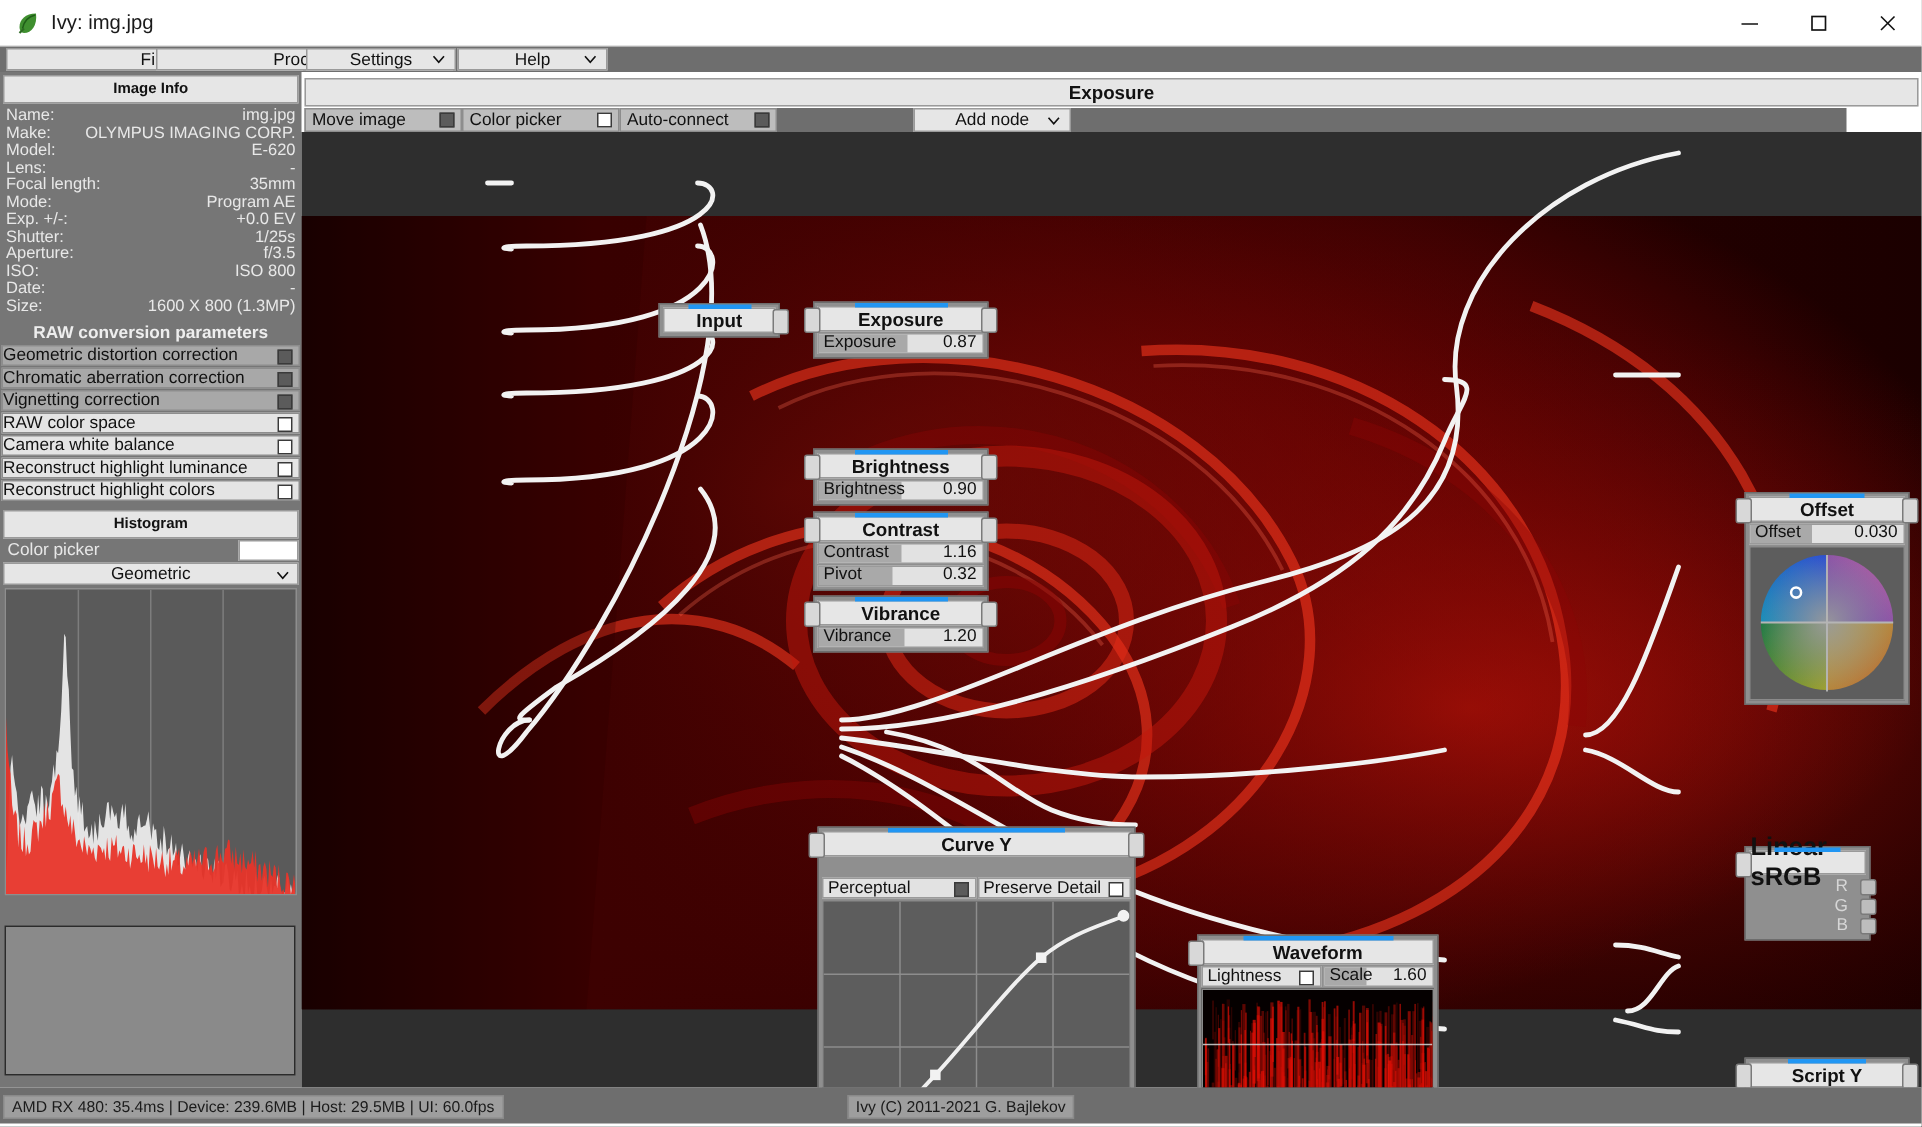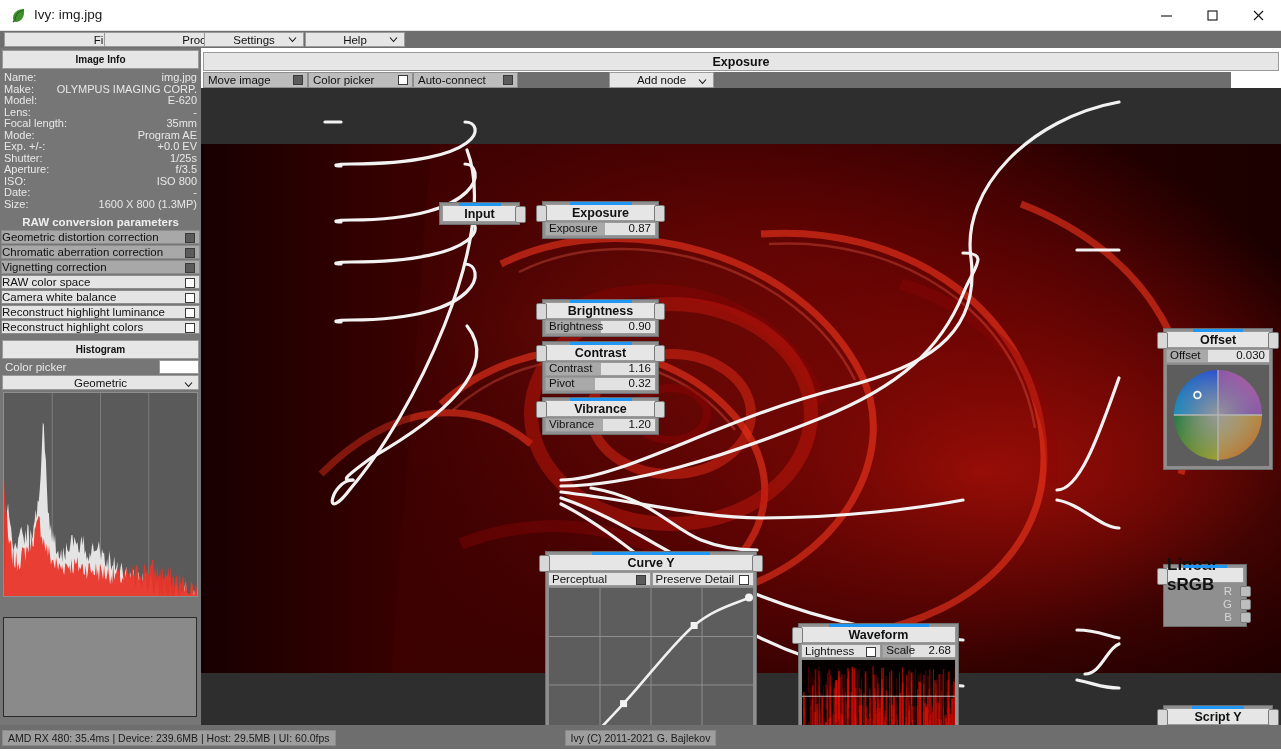--- a/index.html
+++ b/index.html
@@ -111,21 +111,21 @@
   #node-lsrgb{ left:962px; top:476px; width:84px; }
   #node-scripty{ left:962px; top:617px; width:110px; }
   #node-curve{ left:344px; top:463px; width:212px; }
   #node-waveform{ left:597px; top:535px; width:161px; }
 
   
   #wheel-box{ margin-top:1px; height:103px; background:#5d5d5d;
     border:1px solid #8a8a8a; position:relative; }
 
   
-  #curve-opts{ display:flex; gap:1px; margin-top:1px; }
+  #curve-opts{ display:flex; gap:1px; margin-top:14px; }
   .copt{ position:relative; flex:1; height:14px; background:#e2e2e2;
     border:1px solid #9a9a9a; font-size:11.5px; color:#111; padding-left:3px;
     display:flex; align-items:center; }
   #curve-area{ margin-top:1px; height:196px; background:#5d5d5d;
     border:1px solid #8a8a8a; position:relative; }
 
   
   #wf-opts{ display:flex; gap:1px; margin-top:1px; }
   #wf-area{ margin-top:1px; height:147px; background:#050505;
     border:1px solid #8a8a8a; position:relative; overflow:hidden; }
@@ -613,21 +613,21 @@
     <div class="accent" style="width:100px;"></div>
     <div class="node-title">Waveform</div>
     <div id="wf-opts">
       <div class="copt" style="flex:1.05">
         <span>Lightness</span>
         <span class="box"></span>
       </div>
       <div class="copt" style="flex:1; padding-left:0; position:relative;">
         <div class="fill" style="position:absolute;left:0;top:0;height:100%;width:38%;background:#a9a9a9;"></div>
         <span style="position:absolute;left:3px;top:-1px;">Scale</span>
-        <span style="position:absolute;right:4px;top:-1px;">2.68</span>
+        <span style="position:absolute;right:4px;top:-1px;">1.60</span>
       </div>
     </div>
     <div id="wf-area">
       <svg id="svg-waveform" width="100%" height="100%" viewBox="0 0 153 145" preserveAspectRatio="none">
           <rect x="0" y="0" width="153" height="145" fill="#050000"></rect>
           <rect x="133.50146484375" y="19.52874755859375" width="1.7559082031250002" height="112.1881103515625" fill="#e01006" opacity="0.333043212890625"></rect>
           <rect x="96.9697265625" y="13.07305908203125" width="0.8103515625" height="95.9539794921875" fill="#e01006" opacity="0.698521728515625"></rect>
           <rect x="97.8662109375" y="35.9627685546875" width="1.349365234375" height="113.34625244140625" fill="#e01006" opacity="0.648570556640625"></rect>
           <rect x="44.75885009765625" y="18.88360595703125" width="2.166552734375" height="100.4119873046875" fill="#e01006" opacity="0.650035400390625"></rect>
           <rect x="47.172821044921875" y="51.8563232421875" width="1.357568359375" height="105.94085693359375" fill="#e01006" opacity="0.3009814453125"></rect>

